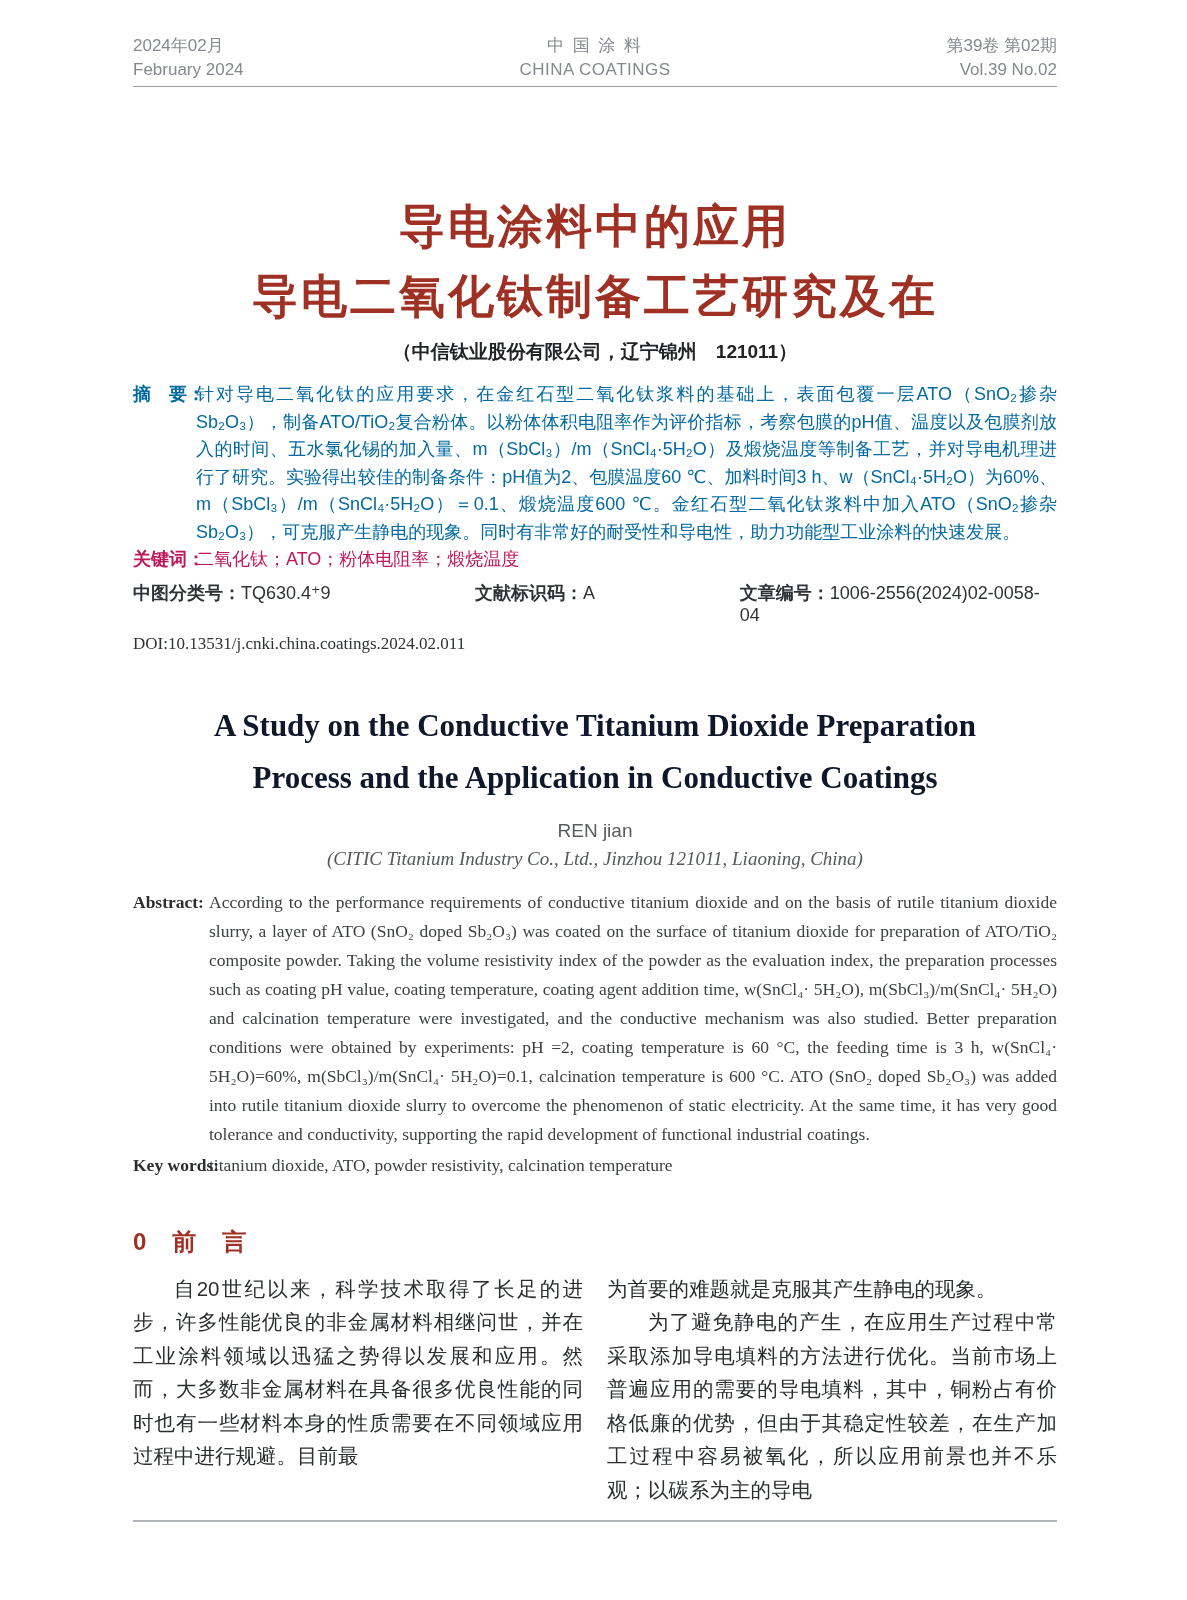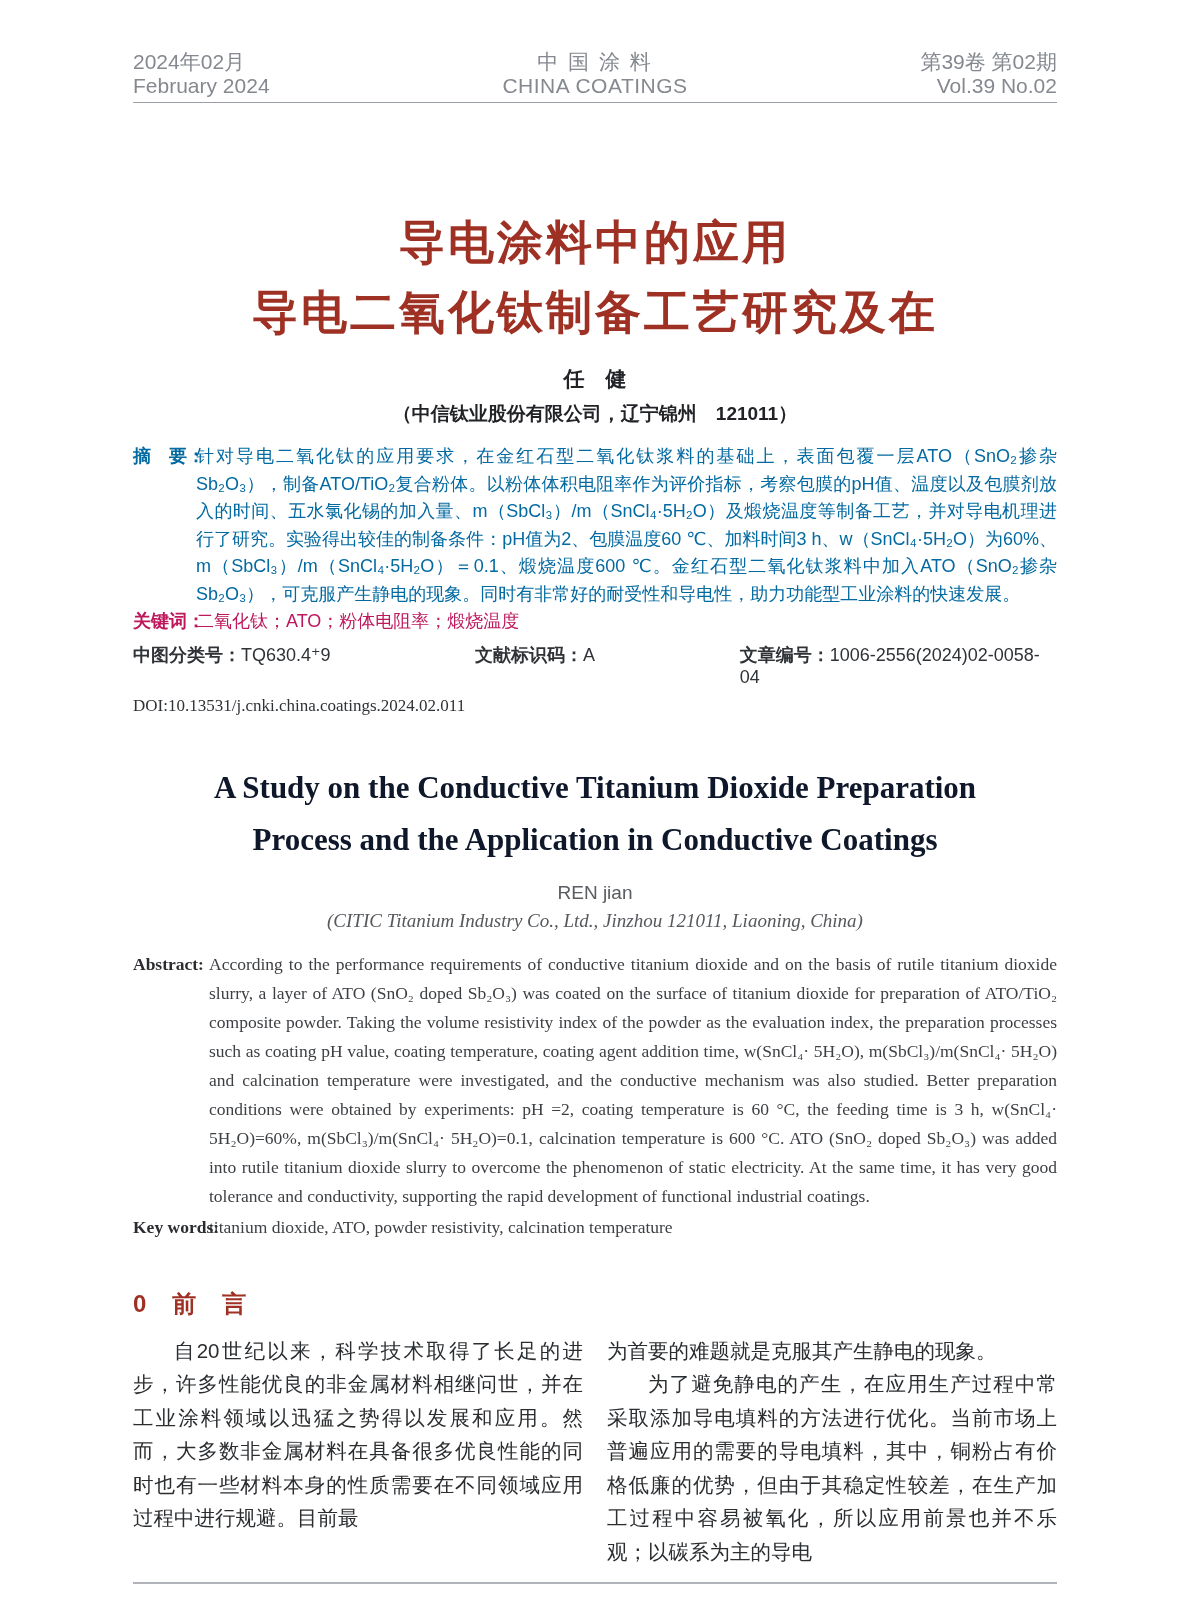--- a/index.html
+++ b/index.html
@@ -6,21 +6,21 @@
   .page {
     position:relative; width:1187px; height:1600px; margin:0 auto;
     background:#ffffff; overflow:hidden;
     font-family:"Liberation Sans","DejaVu Sans",sans-serif;
     color:#2d2f33;
   }
   .content { margin:0 133px 0 133px; width:924px; }
 
   
   .hdr { display:flex; justify-content:space-between; align-items:flex-end;
-         padding-top:50px; font-size:21px; line-height:24px; color:#85898f; }
+         padding-top:34px; font-size:17px; line-height:24px; color:#85898f; }
   .hdr-left   { text-align:left;  }
   .hdr-center { text-align:center; letter-spacing:2px; }
   .hdr-center .en { letter-spacing:0.5px; }
   .hdr-right  { text-align:right; }
   .hdr-rule { border-top:1.5px solid #9aa0a5; margin-top:4px; }
 
   
   .cn-title { margin-top:104px; text-align:center; color:#9e3123;
               font-weight:bold; font-size:46px; line-height:70px; letter-spacing:3px; }
   .cn-author { margin-top:18px; text-align:center; font-size:21px; font-weight:bold; color:#212327; }
@@ -83,21 +83,20 @@
         <div>第39卷 第02期</div>
         <div>Vol.39  No.02</div>
       </div>
     </div>
     <div class="hdr-rule"></div>
 
     <div class="cn-title">
       <div>导电涂料中的应用</div>
       <div>导电二氧化钛制备工艺研究及在</div>
     </div>
-    <div class="cn-author">任　健</div>
     <div class="cn-affil">（中信钛业股份有限公司，辽宁锦州　121011）</div>
 
     <div class="abs-cn hang">
       <span class="lbl">摘　要：</span>
       <span>针对导电二氧化钛的应用要求，在金红石型二氧化钛浆料的基础上，表面包覆一层ATO（SnO₂掺杂Sb₂O₃），制备ATO/TiO₂复合粉体。以粉体体积电阻率作为评价指标，考察包膜的pH值、温度以及包膜剂放入的时间、五水氯化锡的加入量、m（SbCl₃）/m（SnCl₄·5H₂O）及煅烧温度等制备工艺，并对导电机理进行了研究。实验得出较佳的制备条件：pH值为2、包膜温度60 ℃、加料时间3 h、w（SnCl₄·5H₂O）为60%、m（SbCl₃）/m（SnCl₄·5H₂O）＝0.1、煅烧温度600 ℃。金红石型二氧化钛浆料中加入ATO（SnO₂掺杂Sb₂O₃），可克服产生静电的现象。同时有非常好的耐受性和导电性，助力功能型工业涂料的快速发展。</span>
     </div>
     <div class="kw-cn hang">
       <span class="lbl">关键词：</span>
       <span>二氧化钛；ATO；粉体电阻率；煅烧温度</span>
     </div>

